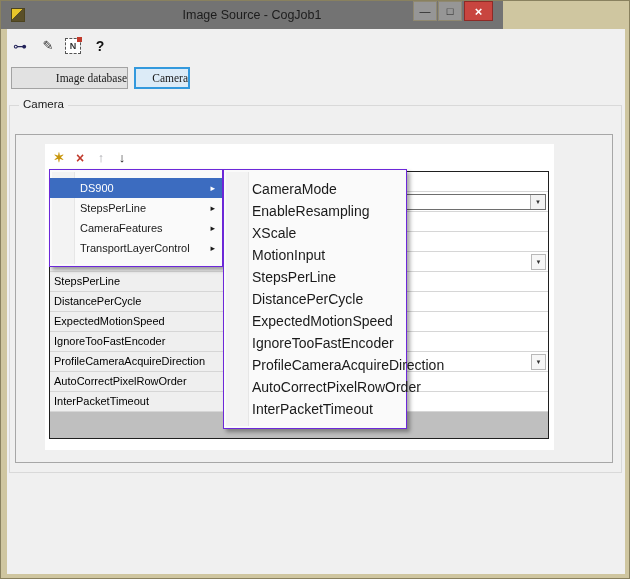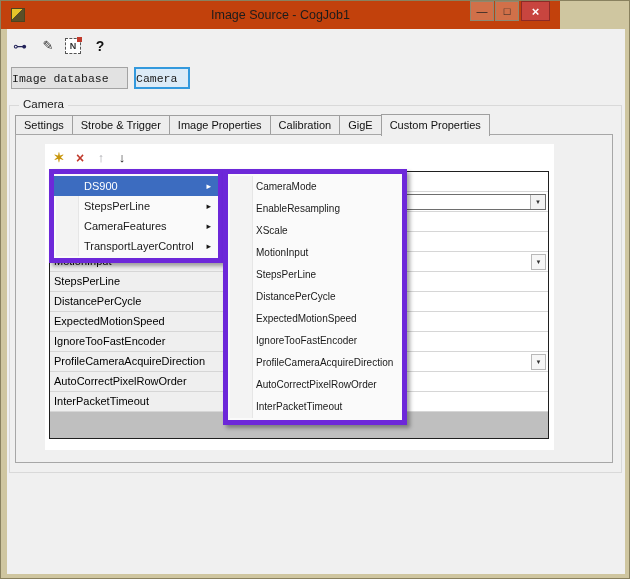--- a/index.html
+++ b/index.html
@@ -3,21 +3,21 @@
 <meta charset="utf-8">
 <style>
   * { box-sizing: border-box; margin: 0; padding: 0; }
   body { margin: 0; background: #555; font-family: "Liberation Sans", sans-serif; }
   .window {
     position: relative; width: 630px; height: 579px;
     background: #cfc6a0; border: 1px solid #89815f; overflow: hidden;
     font-family: "Liberation Sans", sans-serif;
   }
   
-  .titlebar { position: absolute; left: 0; top: 0; width: 559px; height: 28px; background: #c2410c; }
+  .titlebar { position: absolute; left: 0; top: 0; width: 502px; height: 28px; background: #737373; }
   .app-icon {
     position: absolute; left: 10px; top: 7px; width: 14px; height: 14px;
     background: linear-gradient(135deg, #e8c52a 45%, #5a4f28 45%);
     border: 1px solid #4c431f;
   }
   .win-title {
     position: absolute; left: 0; top: 0; width: 100%; height: 28px;
     line-height: 28px; text-align: center; font-size: 12.5px; color: #1c1c1c;
   }
   .cap {
@@ -40,22 +40,22 @@
     width: 16px; height: 16px; border: 1px dashed #555; line-height: 14px;
     font-size: 9px; font-weight: bold; color: #333; background: #fff;
   }
   .tb-icon.film::after {
     content: ""; position: absolute; right: -2px; top: -2px; width: 5px; height: 5px; background: #c0392b;
   }
   .tb-icon.help { color: #111; font-size: 14px; font-weight: bold; }
   
   .btn {
     position: absolute; top: 66px; height: 22px; font-size: 11.5px; color: #1a1a1a;
-    background: #e2e2e2; border: 1px solid #a3a3a3; text-align: left; cursor: default;
-    font-family: Liberation Mono, monospace;
+    background: #e2e2e2; border: 1px solid #a3a3a3; text-align: right; cursor: default;
+    font-family: Liberation Serif, serif;
   }
   .btn.db  { left: 10px; width: 117px; }
   .btn.cam { left: 133px; width: 56px; background: #dcebf7; border: 2px solid #3399dd; }
   
   .groupbox { position: absolute; left: 8px; top: 104px; width: 613px; height: 368px; border: 1px solid #d9d9d9; }
   .groupbox-label {
     position: absolute; left: 18px; top: 97px; background: #f0f0f0; padding: 0 4px;
     font-size: 11.5px; color: #1a1a1a;
   }
   
@@ -107,38 +107,38 @@
     background: #fff; display: flex; justify-content: flex-end;
   }
   .combo-btn {
     width: 15px; border-left: 1px solid #b0b0b0; background: #f2f2f2;
     display: flex; align-items: center; justify-content: center; cursor: default;
   }
   .combo-arrow { font-size: 6px; color: #333; line-height: 1; }
   .gfiller { flex: 1; background: #bfbfbf; }
   
   .menu, .submenu {
-    position: absolute; background: #fafafa; border: 5px solid #6d28d9;
-    box-shadow: 3px 3px 4px rgba(0,0,0,0.35); padding: 2px 0;
+    position: absolute; background: #fafafa; border: 1px solid #6d28d9;
+    box-shadow: 3px 3px 4px rgba(0,0,0,0.35); padding: 8px 0;
   }
   .menu { left: 48px; top: 168px; width: 174px; z-index: 30; }
   .submenu { left: 222px; top: 168px; width: 184px; z-index: 31; }
   .menu::before, .submenu::before {
     content: ""; position: absolute; left: 2px; top: 2px; bottom: 2px; width: 22px;
     background: #f3f3f3; border-right: 1px solid #e6e6e6;
   }
   .mi {
     position: relative; height: 20px; line-height: 20px; padding-left: 30px;
     font-size: 11px; color: #1a1a1a; cursor: default; white-space: nowrap;
   }
   .mi.selected { background: #3c6cc0; color: #ffffff; }
   .mi .sub-arrow { position: absolute; right: 7px; top: 0; font-size: 9px; }
   .smi {
     position: relative; height: 22px; line-height: 22px; padding-left: 28px;
-    font-size: 10px; color: #1a1a1a; cursor: default; white-space: nowrap;
+    font-size: 14px; color: #1a1a1a; cursor: default; white-space: nowrap;
   }
 </style>
 </head>
 <body>
 
 <div class="window">
 
   <div class="client"></div>
 
   <div class="tb-icon" style="left:10px">⊶</div>
@@ -146,28 +146,20 @@
   <div class="tb-icon film" style="left:64px;top:37px">N</div>
   <div class="tb-icon help" style="left:90px">?</div>
 
   <button class="btn db">Image database</button>
   <button class="btn cam">Camera</button>
 
   <div class="groupbox"></div>
   <div class="groupbox-label">Camera</div>
 
   <div class="tab-panel"></div>
-  <div class="tabs">
-    <div class="tab">Settings</div>
-    <div class="tab">Strobe &amp; Trigger</div>
-    <div class="tab">Image Properties</div>
-    <div class="tab">Calibration</div>
-    <div class="tab">GigE</div>
-    <div class="tab active">Custom Properties</div>
-  </div>
 
   <div class="white-panel"></div>
 
   <div class="gtb-icon add">✶</div>
   <div class="gtb-icon del">×</div>
   <div class="gtb-icon up">↑</div>
   <div class="gtb-icon down">↓</div>
 
   <div class="grid">
     <div class="grow">

